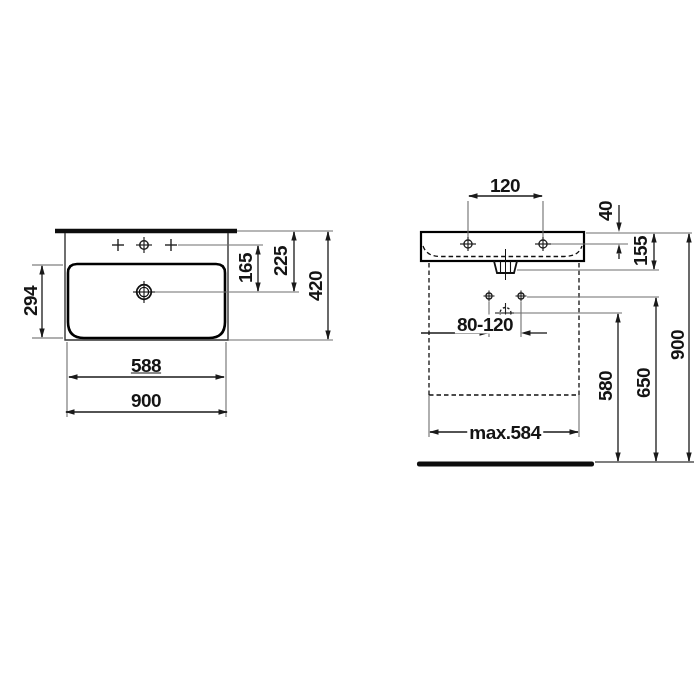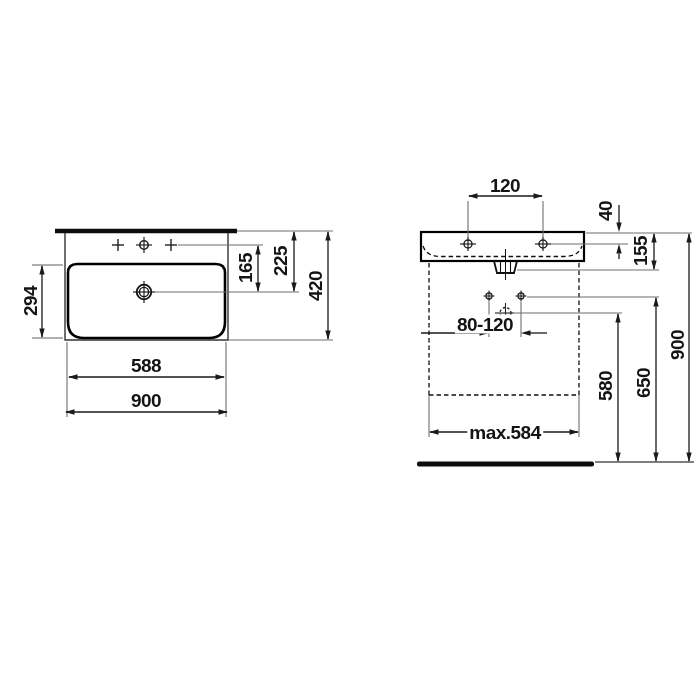--- a/index.html
+++ b/index.html
@@ -177,21 +177,21 @@
       <path d="M689,233 l-2.7,9.5 h5.4 Z"></path>
           <path d="M689,462 l-2.7,-9.5 h5.4 Z"></path>
     </g>
   </g>
 </svg>
 
   <div class="dim-label vertical" style="left:30px;top:301px;">294</div>
   <div class="dim-label vertical" style="left:245px;top:268px;">165</div>
   <div class="dim-label vertical" style="left:280px;top:261px;">225</div>
   <div class="dim-label vertical" style="left:315px;top:286px;">420</div>
-  <div class="dim-label" style="left:146px;top:365px;">588</div>
+  <div class="dim-label" style="left:146px;top:365px;text-decoration:underline;">588</div>
   <div class="dim-label" style="left:146px;top:400px;">900</div>
 
   <div class="dim-label" style="left:505px;top:185px;">120</div>
   <div class="dim-label vertical" style="left:605px;top:211px;">40</div>
   <div class="dim-label vertical" style="left:640px;top:251px;">155</div>
   <div class="dim-label masked" style="left:450px;top:324px;margin-left:35px;">80-120</div>
   <div class="dim-label vertical" style="left:605px;top:386px;">580</div>
   <div class="dim-label vertical" style="left:643px;top:383px;">650</div>
   <div class="dim-label vertical" style="left:677px;top:345px;">900</div>
   <div class="dim-label masked" style="left:505px;top:432px;">max.584</div>

